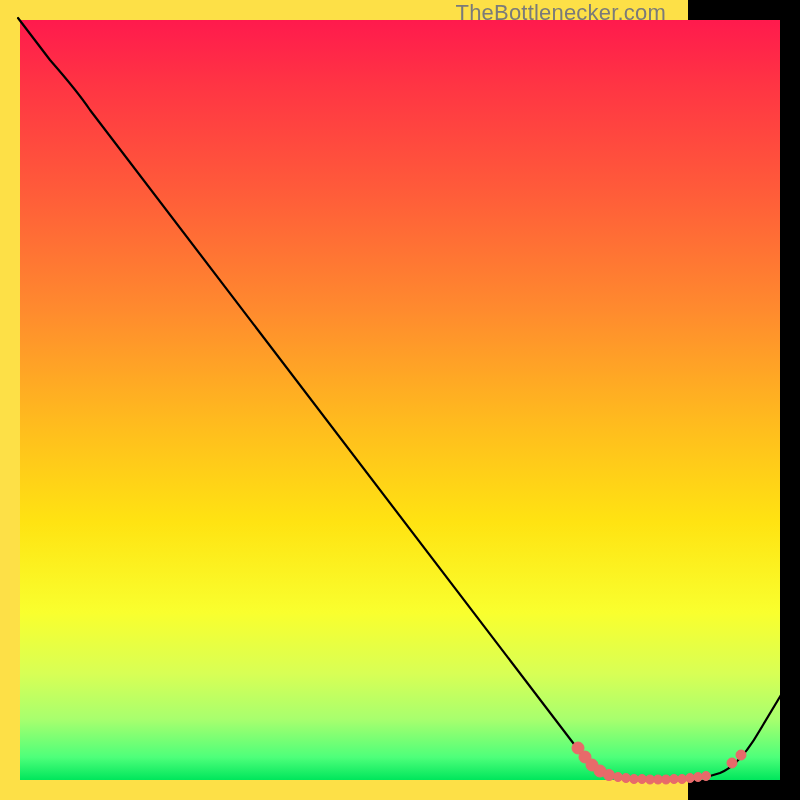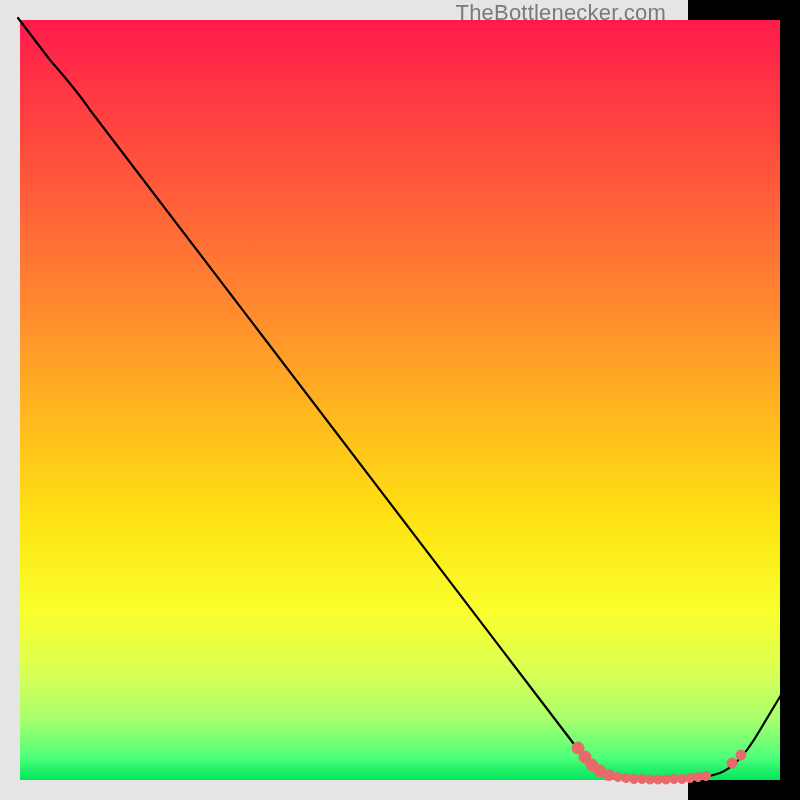--- a/index.html
+++ b/index.html
@@ -8,21 +8,21 @@
     width: 800px;
     height: 800px;
     background: #000;
     overflow: hidden;
     font-family: Arial, Helvetica, sans-serif;
   }
   .frame {
     position: relative;
     width: 688px;
     height: 800px;
-    background: #e5e5e5;
+    background: #fde047;
   }
   .plot {
     position: absolute;
     left: 20px;
     top: 20px;
     width: 760px;
     height: 760px;
     
     background: linear-gradient(
       to bottom,

